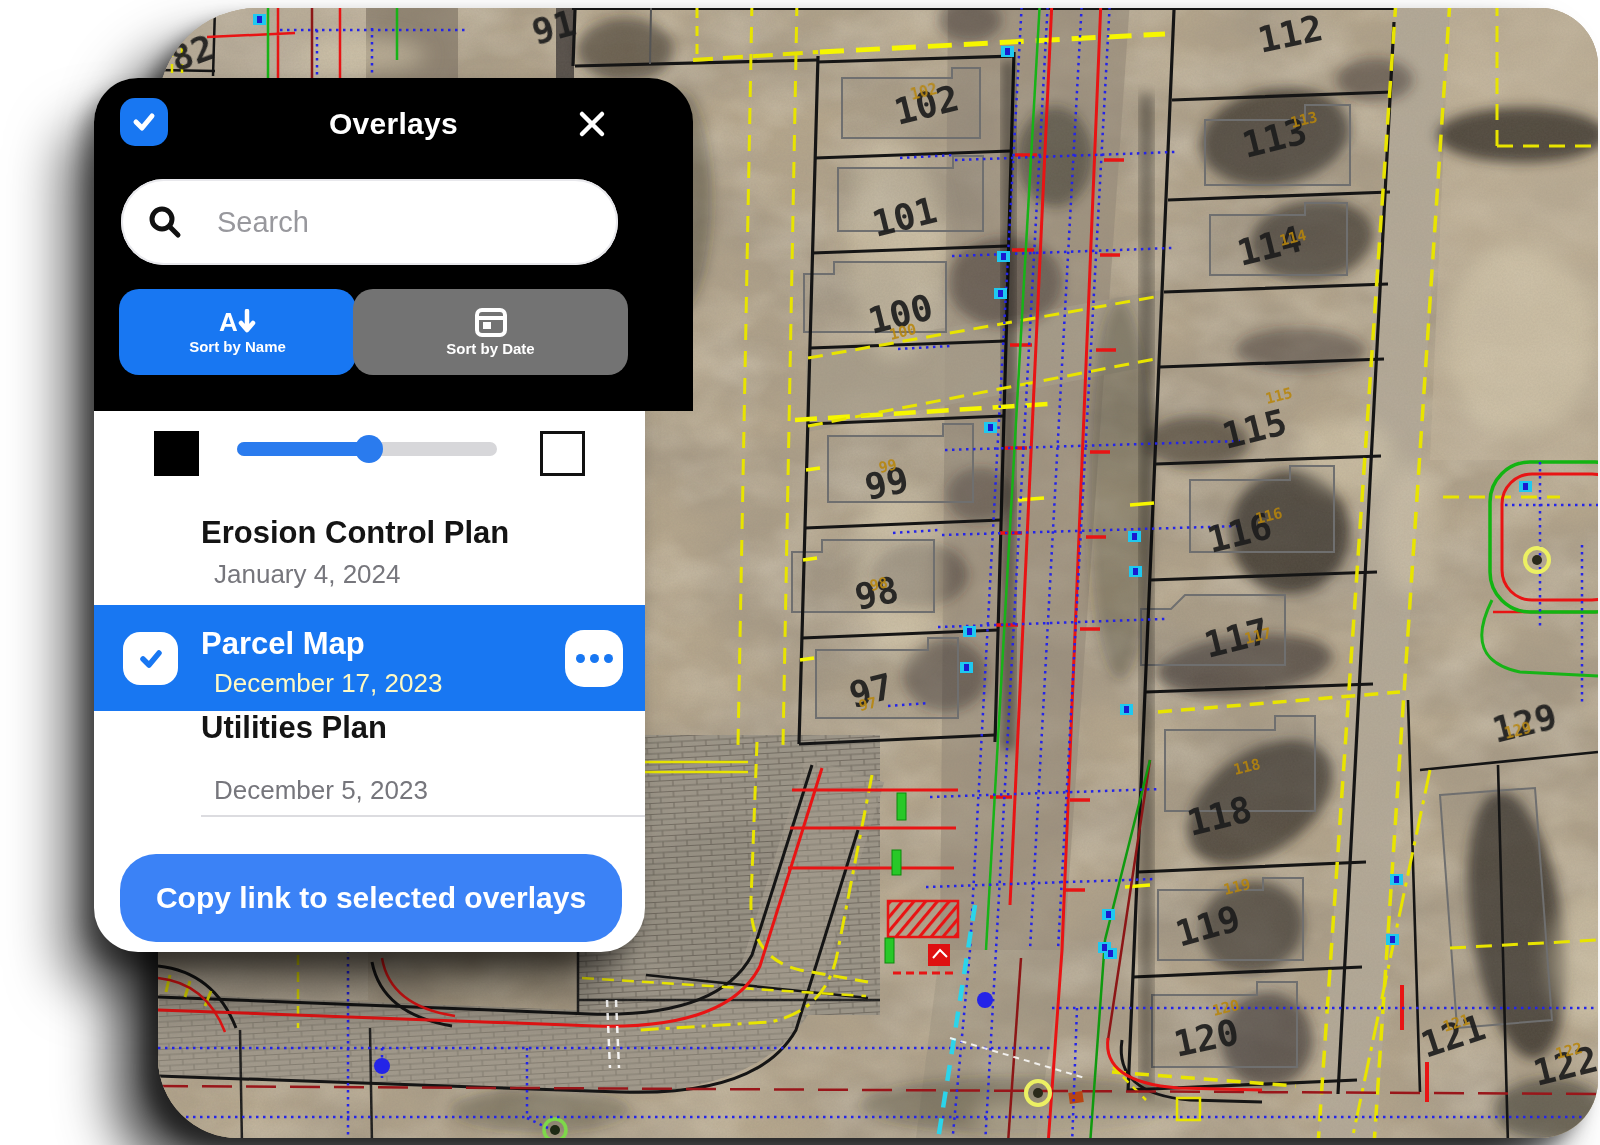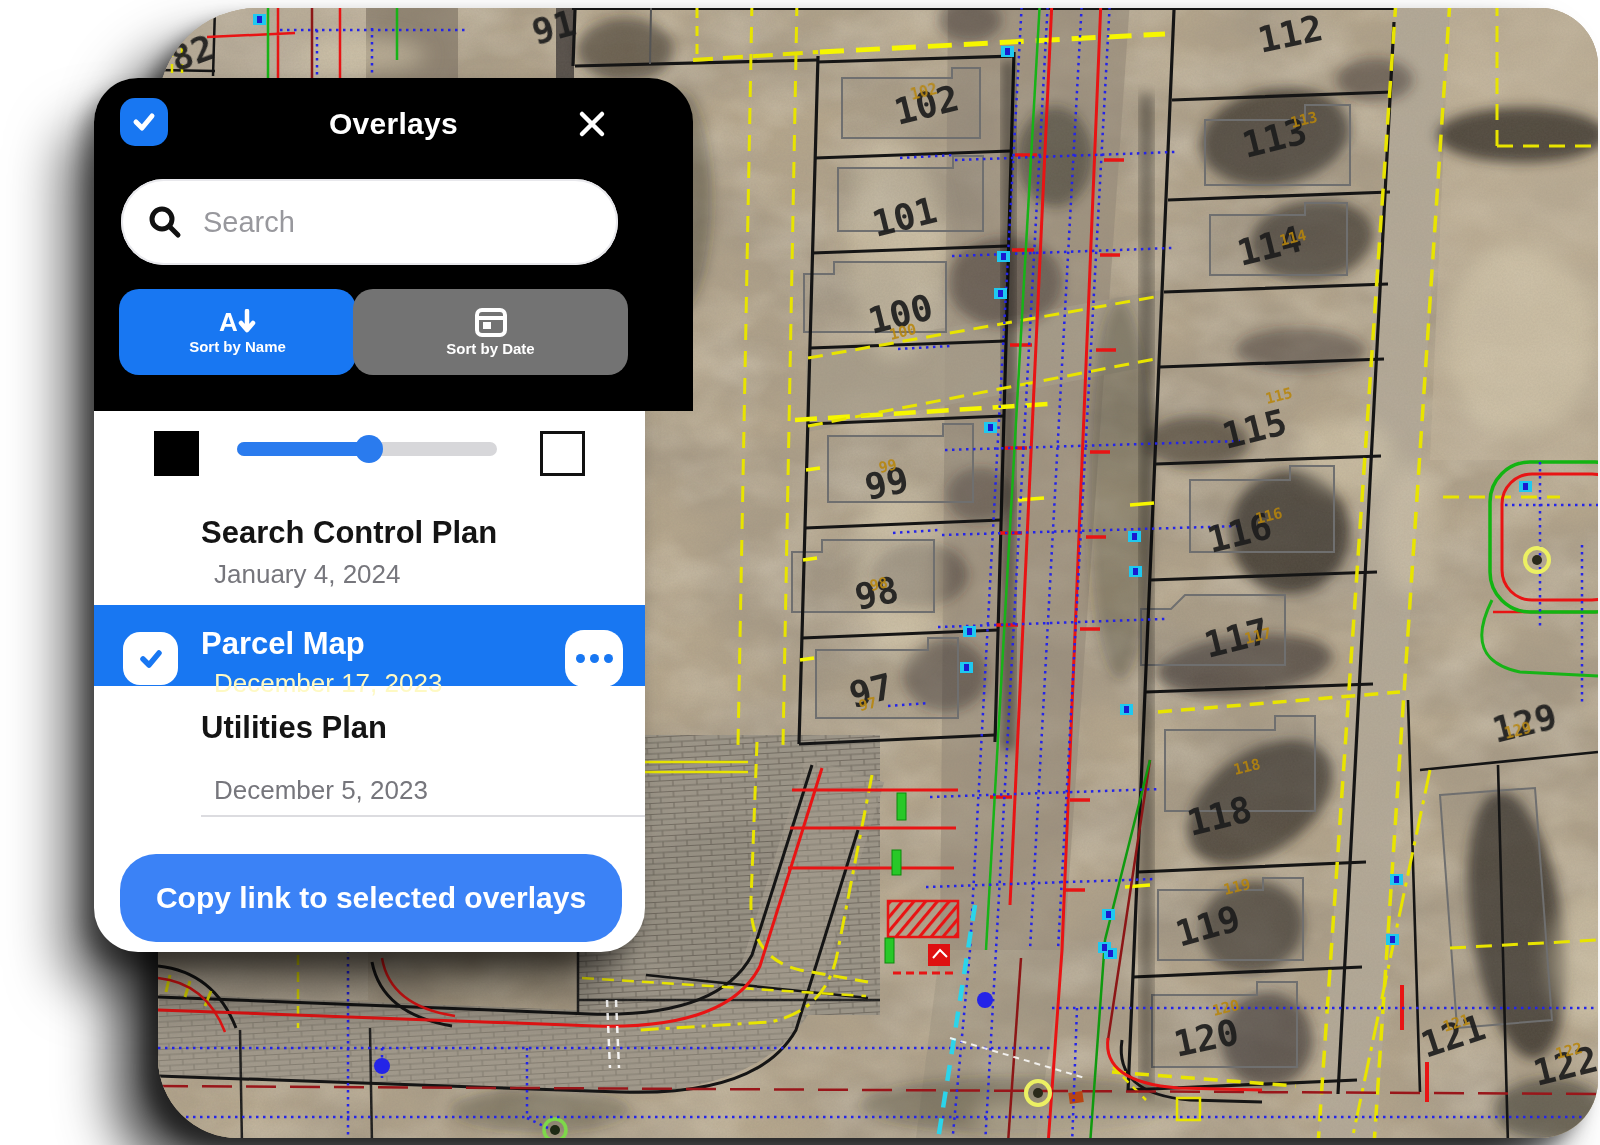--- a/index.html
+++ b/index.html
@@ -14,41 +14,41 @@
   .panel{position:absolute;left:94px;top:78px;width:551px;height:874px;border-radius:44px;
          background:#ffffff;box-shadow:-36px 42px 55px -6px rgba(0,0,0,.6), -10px 14px 20px rgba(0,0,0,.35);}
   .panel-header{position:absolute;left:0;top:0;width:100%;height:333px;background:#000;
                 border-radius:44px 44px 0 0;padding-left:48px;}
   .chip{position:absolute;left:26px;top:20px;width:48px;height:48px;border-radius:15px;background:#1877F2;
         display:flex;align-items:center;justify-content:center;}
   .panel-title{position:absolute;left:0;top:29px;width:100%;text-align:center;color:#fff;
                font-size:30px;font-weight:700;letter-spacing:.3px;}
   .close-btn{position:absolute;left:480px;top:28px;width:36px;height:36px;display:flex;align-items:center;justify-content:center;}
   .searchbar{position:absolute;left:27px;top:101px;width:497px;height:86px;background:#fff;border-radius:43px;
-             display:flex;align-items:center;box-shadow:inset 0 0 0 2px #e8e8ec;}
+             display:flex;align-items:center;box-shadow:inset 0 0 0 2px #e8e8ec;gap:14px;}
   .searchbar svg{margin-left:26px;flex:0 0 auto;}
   .searchbar input{border:none;outline:none;font-size:29px;color:#333;margin-left:18px;width:370px;
                    font-family:"Liberation Sans",sans-serif;background:transparent;}
   .searchbar input::placeholder{color:#98989d;}
   .sortbtn{position:absolute;top:211px;height:86px;border-radius:20px;display:flex;flex-direction:column;
            align-items:center;justify-content:center;color:#fff;gap:3px;cursor:pointer;}
   .sortbtn .lab{font-size:15px;font-weight:700;}
   .sort-name{left:25px;width:237px;background:#1877F2;}
   .sort-date{left:259px;width:275px;background:#737373;}
   .aicon{display:flex;align-items:flex-start;color:#fff;font-weight:800;font-size:26px;line-height:26px;}
   
   .sq-black{position:absolute;left:60px;top:353px;width:45px;height:45px;background:#000;}
   .sq-white{position:absolute;left:446px;top:353px;width:45px;height:45px;background:#fff;border:3px solid #111;box-sizing:border-box;}
   .sl-track{position:absolute;left:143px;top:364px;width:260px;height:14px;border-radius:7px;background:#d7d7da;}
   .sl-fill{position:absolute;left:0;top:0;height:14px;width:132px;border-radius:7px;background:#2a7bee;}
   .sl-thumb{position:absolute;left:118px;top:-7px;width:28px;height:28px;border-radius:50%;background:#2a7bee;}
   
   .row-name{position:absolute;left:107px;font-size:31px;font-weight:700;color:#141414;}
   .row-date{position:absolute;left:120px;font-size:26px;color:#76767c;}
-  .sel-row{position:absolute;left:0;top:527px;width:100%;height:81px;background:#1877F2;}
+  .sel-row{position:absolute;left:0;top:527px;width:100%;height:106px;background:#1877F2;}
   .sel-row .row-name{color:#fff;top:21px;}
   .sel-row .row-date{color:#fef9c3;top:63px;}
   .sel-chip{position:absolute;left:29px;top:27px;width:55px;height:53px;border-radius:17px;background:#fff;
             display:flex;align-items:center;justify-content:center;}
   .more-btn{position:absolute;left:471px;top:25px;width:58px;height:57px;border-radius:19px;background:#fff;
             display:flex;align-items:center;justify-content:center;gap:5px;}
   .dot{width:9px;height:9px;border-radius:50%;background:#1877F2;}
   .divider{position:absolute;left:107px;top:737px;width:444px;height:2px;background:#dcdce0;}
   .copy-btn{position:absolute;left:26px;top:776px;width:502px;height:88px;border-radius:36px;background:#3b82f6;
             color:#fff;font-size:30px;font-weight:700;display:flex;align-items:center;justify-content:center;
@@ -394,21 +394,21 @@
     </div>
 
     <div class="sq-black"></div>
     <div class="sl-track">
       <div class="sl-fill"></div>
       <div class="sl-thumb"></div>
     </div>
     <div class="sq-white"></div>
 
     <div>
-      <div class="row-name" style="top:437px">Search Control Plan</div>
+      <div class="row-name" style="top:437px">Erosion Control Plan</div>
       <div class="row-date" style="top:481px">January 4, 2024</div>
     </div>
 
     <div class="sel-row">
       <div class="sel-chip">
         <svg width="28" height="28" viewBox="0 0 28 28">
           <path d="M6 14 L12 20 L22 8" stroke="#1877F2" stroke-width="5.5" fill="none" stroke-linecap="round" stroke-linejoin="round"></path>
         </svg>
       </div>
       <div class="row-name">Parcel Map</div>

